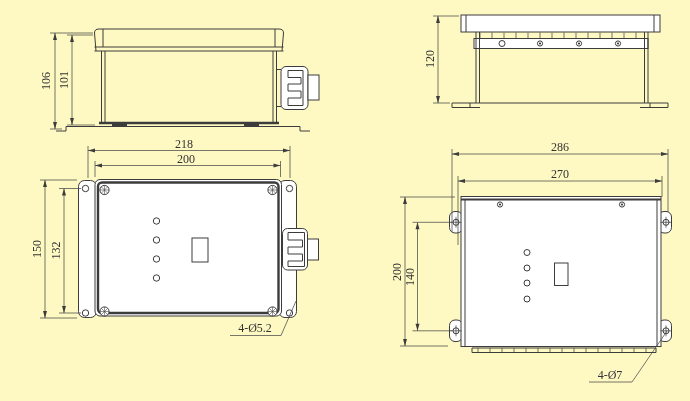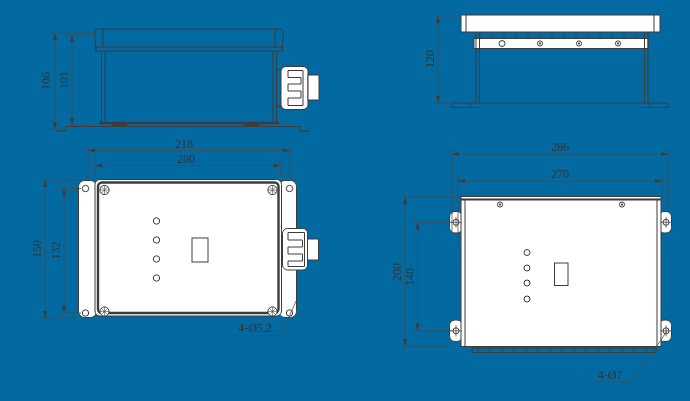--- a/index.html
+++ b/index.html
@@ -1,16 +1,16 @@
 <!DOCTYPE html>
 <html><head>
 <meta charset="utf-8">
 <style>
   html,body{margin:0;padding:0;background:#ffffff;}
-  .canvas{width:690px;height:401px;background:#0369a1;position:relative;overflow:hidden;}
+  .canvas{width:690px;height:401px;background:#fef9c3;position:relative;overflow:hidden;}
   svg{display:block;}
   path,rect,circle,polyline{fill:none;stroke:#3c3c3c;stroke-width:1;}
   .fillw{fill:#ffffff;}
   .thick{stroke-width:2.4;}
   .t22{stroke-width:2.2;}
   .thin{stroke-width:.7;}
   .dim{stroke-width:.75;stroke:#4a4a4a;}
   .arrow{fill:#3c3c3c;stroke:none;}
   .dot{fill:#3c3c3c;stroke:none;}
   .hatch{stroke-width:.55;}

